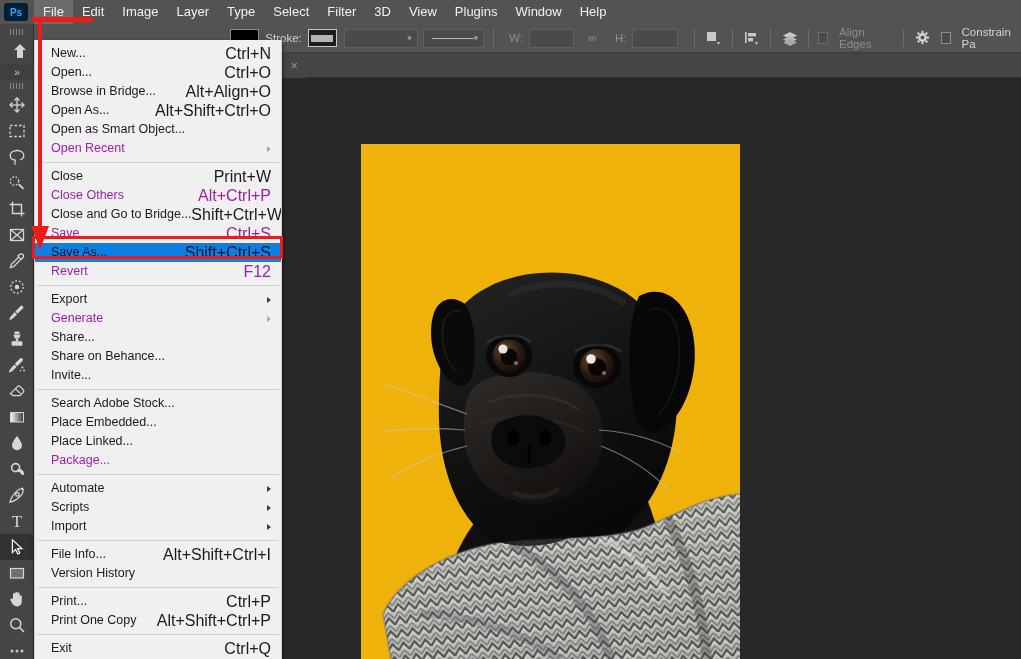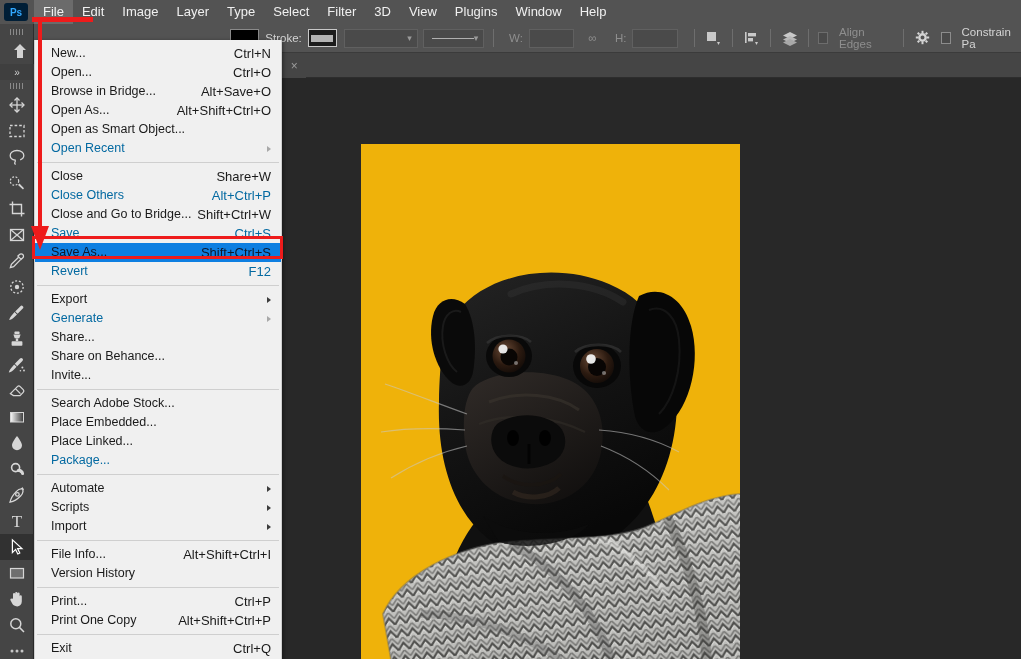--- a/index.html
+++ b/index.html
@@ -132,22 +132,22 @@
     font-size: 12.5px; color: #1a1a1a;
     padding-top: 4px;
     overflow: hidden;
   }
   .mrow {
     position: relative; height: 19px; line-height: 19px;
     padding: 0 10px 0 16px;
     display: flex; align-items: center; white-space: nowrap;
   }
   .mrow .lbl { flex: 0 0 auto; }
-  .mrow .key { margin-left: auto; color: #1a1a1a; font-size: 13px; }
-  .mrow.disabled .lbl, .mrow.disabled .key { color: #0369a1; }
+  .mrow .key { margin-left: auto; color: #1a1a1a; font-size: 16px; }
+  .mrow.disabled .lbl, .mrow.disabled .key { color: #a21caf; }
   .mrow .arrow {
     margin-left: auto; width: 0; height: 0;
     border-left: 4px solid #3c3c3c;
     border-top: 3.5px solid transparent; border-bottom: 3.5px solid transparent;
   }
   .mrow.disabled .arrow { border-left-color: #a8a8a8; }
   .mrow.highlight { background: #0e7fe1; }
   .mrow.highlight .lbl, .mrow.highlight .key { color: #0f172a; }
   .msep { height: 1px; background: #cfcfcf; margin: 4px 2px 4px 2px; }
 
@@ -530,37 +530,37 @@
       <div class="mrow">
         <span class="lbl">New...</span>
         <span class="key">Ctrl+N</span>
       </div>
       <div class="mrow">
         <span class="lbl">Open...</span>
         <span class="key">Ctrl+O</span>
       </div>
       <div class="mrow">
         <span class="lbl">Browse in Bridge...</span>
-        <span class="key">Alt+Save+O</span>
+        <span class="key">Alt+Align+O</span>
       </div>
       <div class="mrow">
         <span class="lbl">Open As...</span>
         <span class="key">Alt+Shift+Ctrl+O</span>
       </div>
       <div class="mrow">
         <span class="lbl">Open as Smart Object...</span>
       </div>
       <div class="mrow disabled">
         <span class="lbl">Open Recent</span>
         <span class="arrow"></span>
       </div>
       <div class="msep"></div>
       <div class="mrow">
         <span class="lbl">Close</span>
-        <span class="key">Share+W</span>
+        <span class="key">Print+W</span>
       </div>
       <div class="mrow disabled">
         <span class="lbl">Close Others</span>
         <span class="key">Alt+Ctrl+P</span>
       </div>
       <div class="mrow">
         <span class="lbl">Close and Go to Bridge...</span>
         <span class="key">Shift+Ctrl+W</span>
       </div>
       <div class="mrow disabled">

